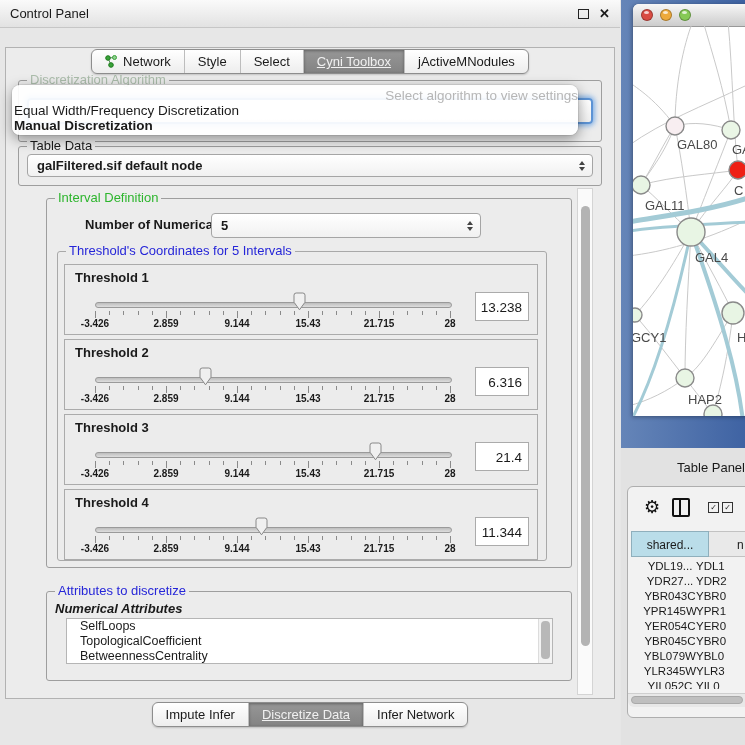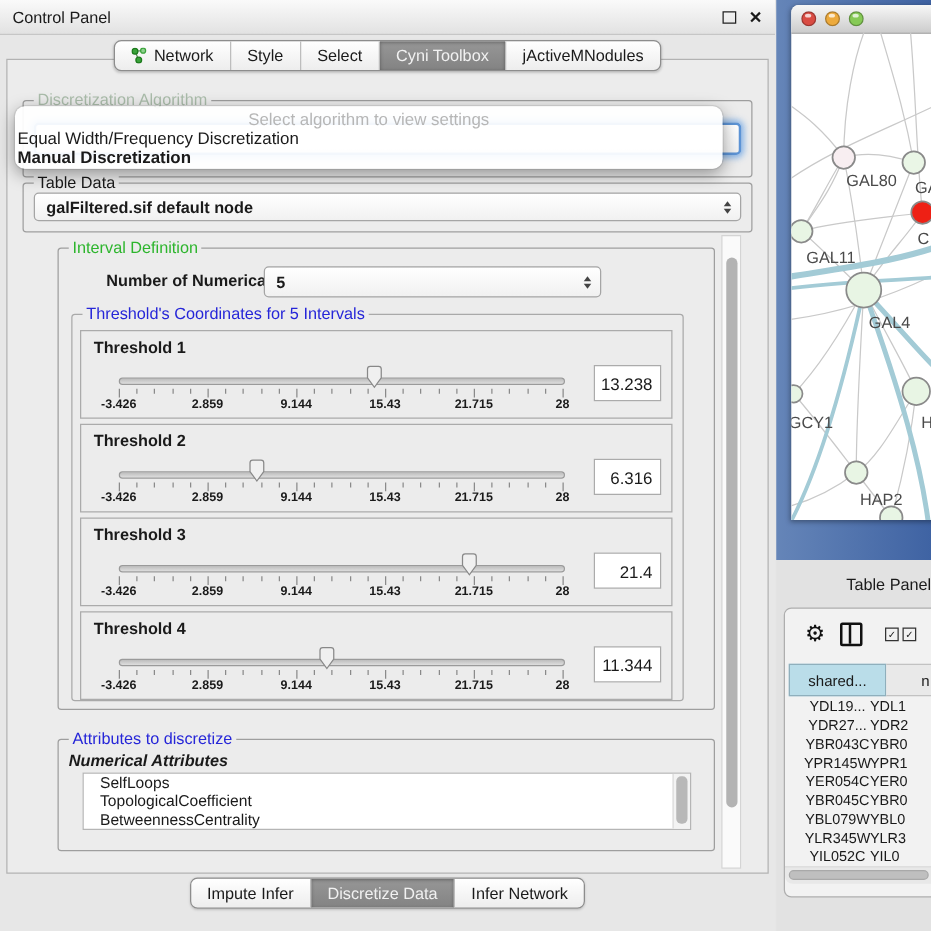--- a/index.html
+++ b/index.html
@@ -7,29 +7,29 @@
        background:#e6e6e6;font-family:"Liberation Sans",sans-serif;color:#1a1a1a;}
   
   .cp{position:absolute;left:0;top:0;width:620px;height:745px;background:#e7e7e7;}
   .cp-titlebar{position:absolute;left:0;top:0;width:100%;height:28px;
       background:linear-gradient(#fafafa,#e2e2e2);border-bottom:1px solid #c6c6c6;
       display:flex;align-items:center;padding:0 10px;box-sizing:border-box;font-size:13px;}
   .tb-icons{margin-left:auto;display:flex;align-items:center;gap:10px;}
   .float-ic{width:9px;height:8px;border:1.5px solid #222;display:inline-block;}
   .close-ic{font-size:13px;font-weight:bold;line-height:1;}
   .tabbar{position:absolute;left:0;width:620px;display:flex;justify-content:center;z-index:6;}
-  .tabbar.top{top:32px;}
+  .tabbar.top{top:49px;}
   .tabbar.bottom{top:702px;}
   .seg{display:inline-flex;border:1px solid #8d8d8d;border-radius:6px;overflow:hidden;
       background:linear-gradient(#ffffff,#ededed);box-shadow:0 1px 2px rgba(0,0,0,.18);}
   .seg-item{padding:4px 13px;font-size:13px;white-space:nowrap;display:flex;align-items:center;gap:5px;
       border-left:1px solid #bdbdbd;cursor:default;}
   .seg-item:first-child{border-left:none;}
   .seg-item.sel{background:linear-gradient(#979797,#838383);color:#f1f1f1;
-      box-shadow:inset 0 1px 3px rgba(0,0,0,.35);}
+      box-shadow:inset 0 1px 3px rgba(0,0,0,.35);text-decoration:underline;}
   .cp-content{position:absolute;left:5px;top:47px;width:608px;height:650px;
       background:#ececec;border:1px solid #b2b2b2;}
   
   .group{position:absolute;border:1px solid #9e9e9e;border-radius:3px;}
   .group-title{position:absolute;top:-9px;left:8px;background:#ececec;padding:0 3px;
       font-size:13px;line-height:16px;white-space:nowrap;}
   .t-green{color:#2db52d;}
   .t-blue{color:#2626d8;}
   .t-faint{color:rgba(90,130,90,.45);}
   
@@ -39,21 +39,21 @@
   .combo.focus{border:2px solid #5d94d6;box-shadow:0 0 5px 2px rgba(100,160,230,.75);}
   .spin{position:absolute;right:7px;top:50%;transform:translateY(-50%);display:flex;
       flex-direction:column;gap:2px;}
   .spin i{display:block;width:0;height:0;border-left:3.5px solid transparent;border-right:3.5px solid transparent;}
   .spin .up{border-bottom:4px solid #444;}
   .spin .dn{border-top:4px solid #444;}
   
   .popup{position:absolute;left:6px;top:37px;width:566px;height:50px;z-index:10;
       background:rgba(255,255,255,.93);border-radius:8px;
       box-shadow:0 4px 14px rgba(0,0,0,.4),0 0 0 1px rgba(0,0,0,.07);font-size:13.5px;}
-  .popup .ph{text-align:center;color:#b6b6b6;padding-top:3px;line-height:15px;}
+  .popup .ph{text-align:right;color:#b6b6b6;padding-top:3px;line-height:15px;}
   .popup .opt{padding-left:2px;line-height:15px;}
   .popup .opt.hl{font-weight:bold;}
   
   .thr-panel{position:absolute;left:6px;width:474px;height:71px;border:1px solid #ababab;
       background:#ececec;box-sizing:border-box;}
   .thr-panel:nth-of-type(1){top:12px;}
   .thr-panel:nth-of-type(2){top:87px;}
   .thr-panel:nth-of-type(3){top:162px;}
   .thr-panel:nth-of-type(4){top:237px;}
   .thr-label{position:absolute;left:10px;top:5px;font-size:13px;font-weight:bold;}

